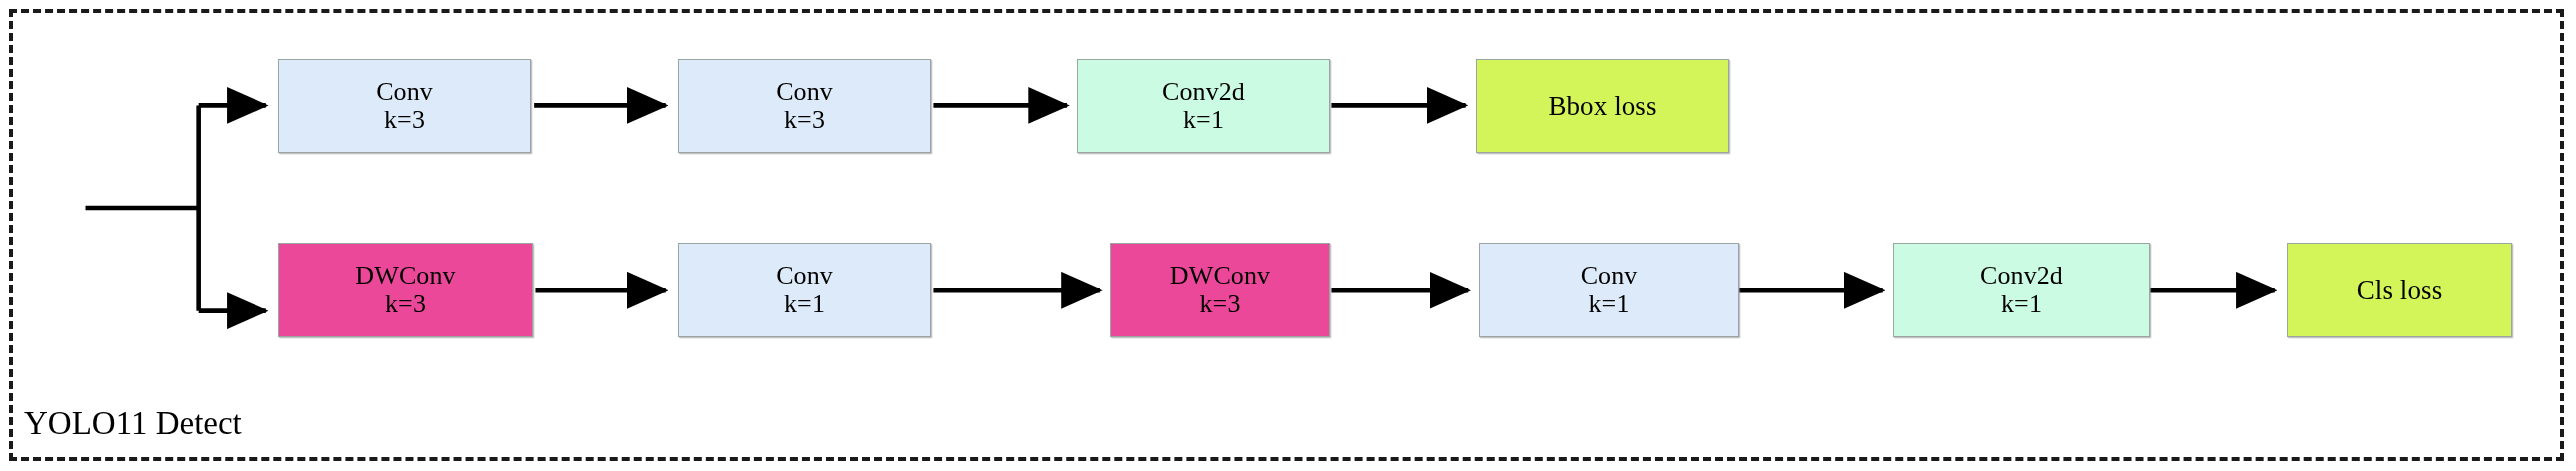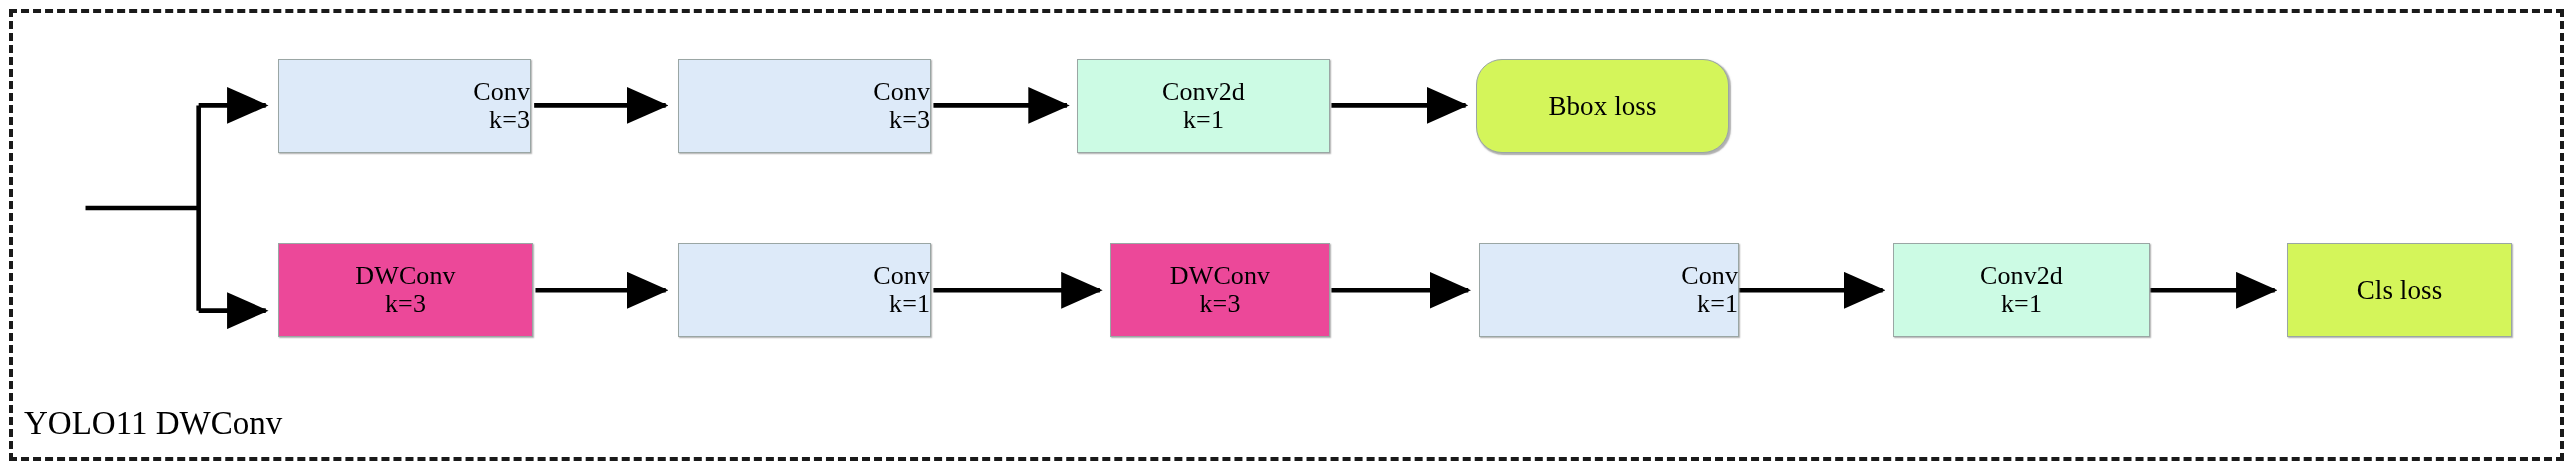--- a/index.html
+++ b/index.html
@@ -32,21 +32,21 @@
     text-align:center;
     color:#000;
     font-family:"Liberation Serif",serif;
     line-height:1.06;
     letter-spacing:0.1px;
   }
   .node .ttl{font-size:26px;}
   .node .sub{font-size:26px;}
   .node.single .ttl{font-size:27px;}
 
-  .fill-blue{background:#ddeaf9;align-items:flex-end;}
+  .fill-blue{background:#ddeaf9;}
   .fill-green{background:#ec4899;}
   .fill-mint{background:#ccfbe4;justify-content:center;}
   .fill-lime{background:#d4f55a;}
 
   .caption{
     position:absolute;
     left:20px;top:405px;
     font-size:33px;
     color:#000;
     font-family:"Liberation Serif",serif;
@@ -101,21 +101,21 @@
   <div class="node fill-blue" style="left:678px;top:59px;width:253px;height:94px;">
     <span class="ttl">Conv</span>
     <span class="sub">k=3</span>
   </div>
 
   <div class="node fill-mint" style="left:1077px;top:59px;width:253px;height:94px;">
     <span class="ttl">Conv2d</span>
     <span class="sub">k=1</span>
   </div>
 
-  <div class="node single fill-lime" style="left:1476px;top:59px;width:253px;height:94px;border-radius:26px;">
+  <div class="node single fill-lime" style="left:1476px;top:59px;width:253px;height:94px;">
     <span class="ttl">Bbox loss</span>
   </div>
 
   <div class="node fill-green" style="left:278px;top:243px;width:255px;height:94px;">
     <span class="ttl">DWConv</span>
     <span class="sub">k=3</span>
   </div>
 
   <div class="node fill-blue" style="left:678px;top:243px;width:253px;height:94px;">
     <span class="ttl">Conv</span>
@@ -134,16 +134,16 @@
 
   <div class="node fill-mint" style="left:1893px;top:243px;width:257px;height:94px;">
     <span class="ttl">Conv2d</span>
     <span class="sub">k=1</span>
   </div>
 
   <div class="node single fill-lime" style="left:2287px;top:243px;width:225px;height:94px;">
     <span class="ttl">Cls loss</span>
   </div>
 
-  <div class="caption">YOLO11 DWConv</div>
+  <div class="caption">YOLO11 Detect</div>
 
 </div>
 
 
 </body></html>

